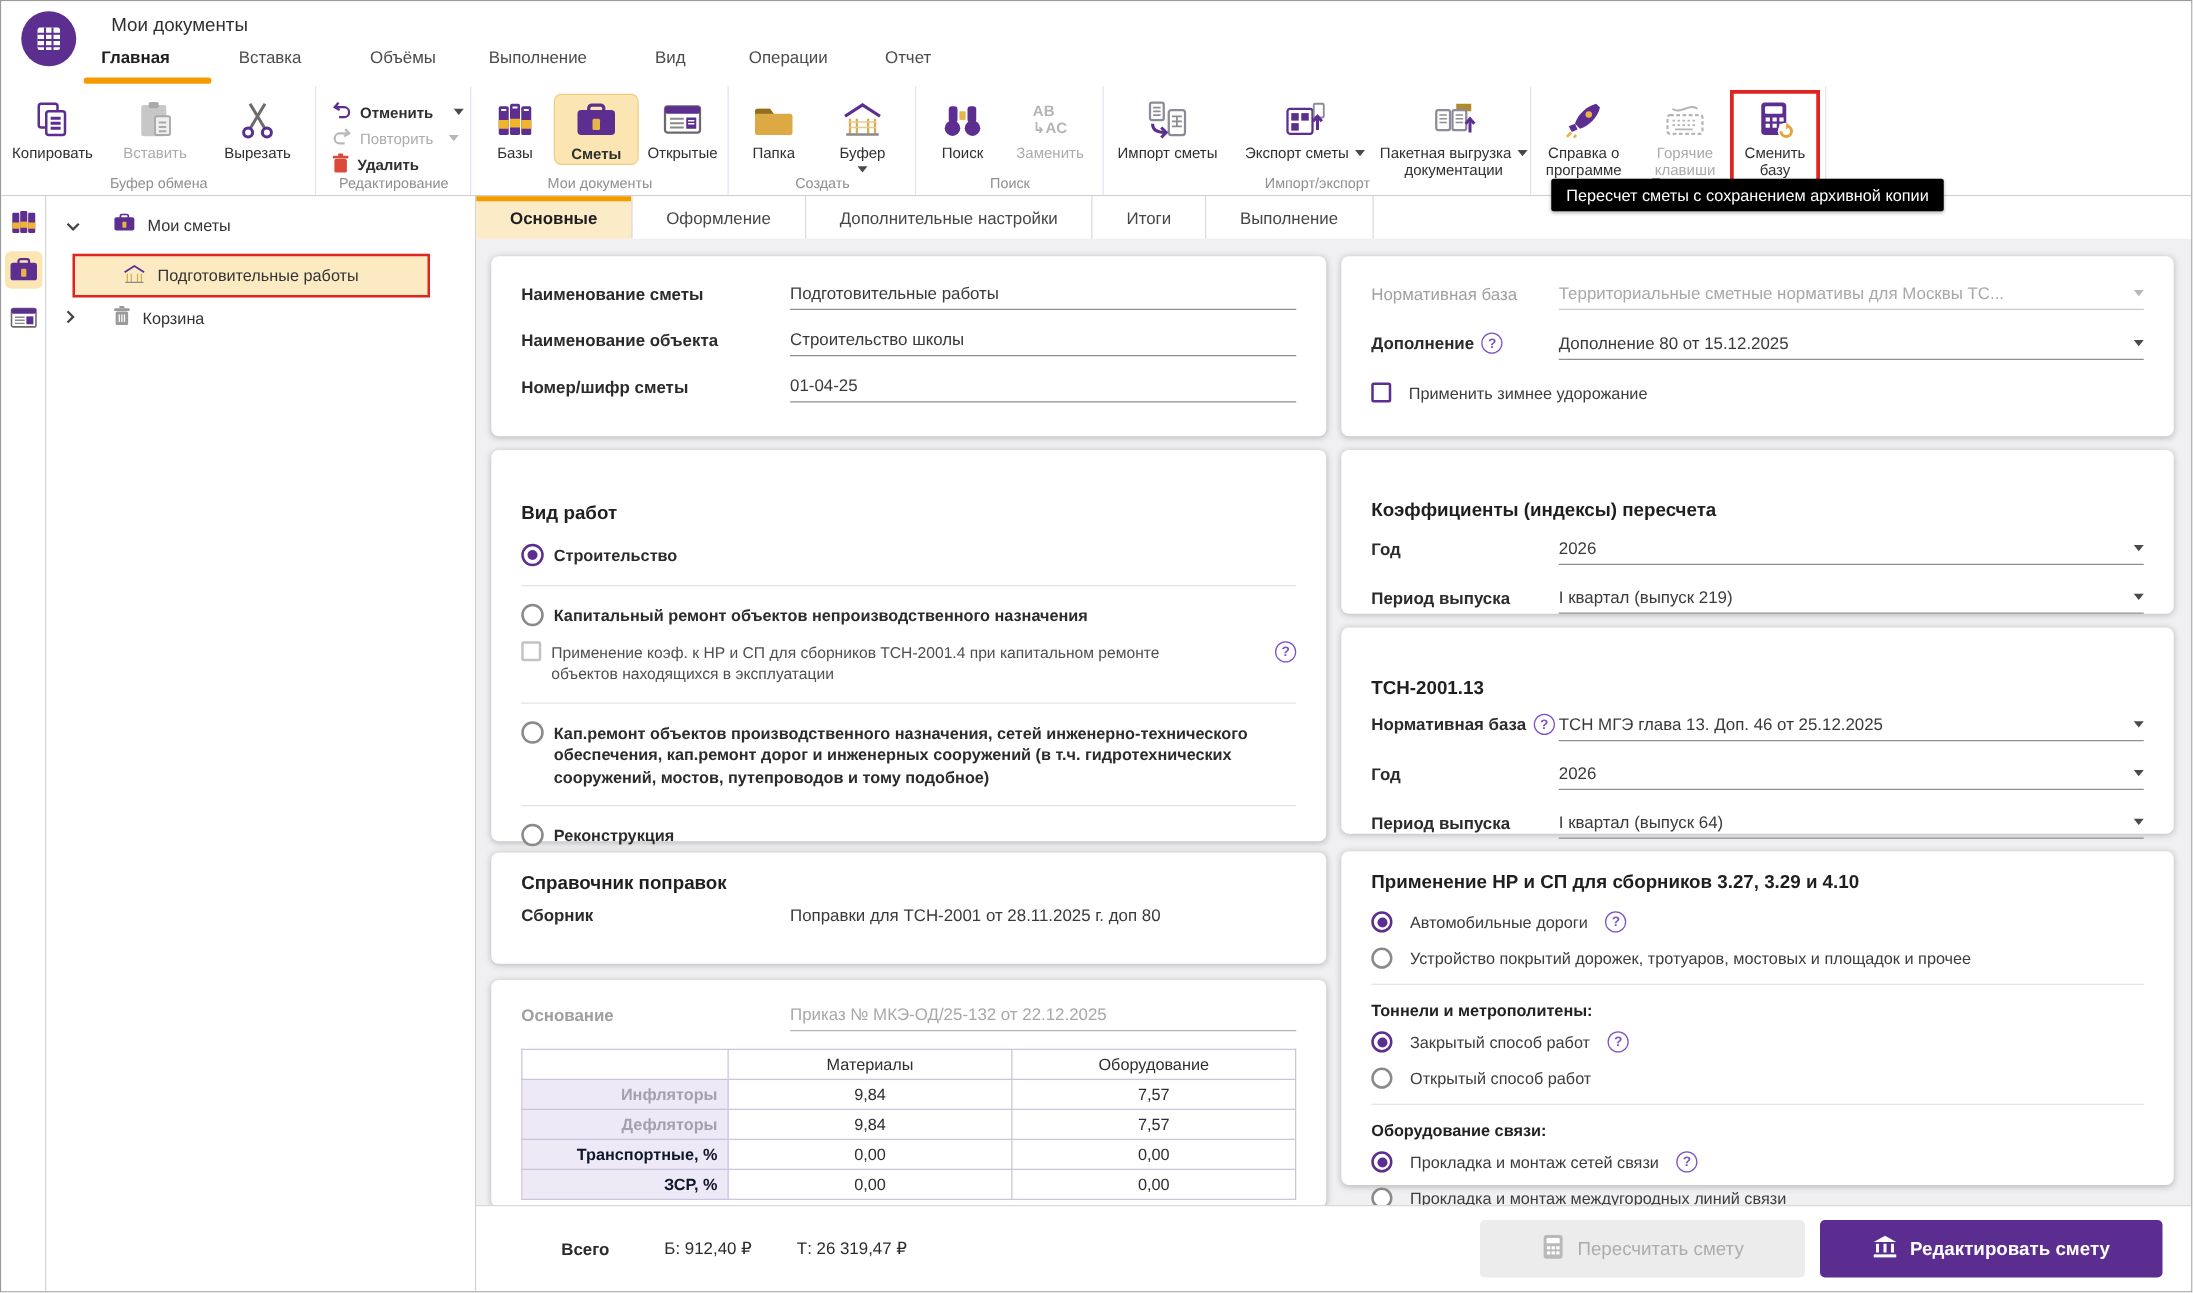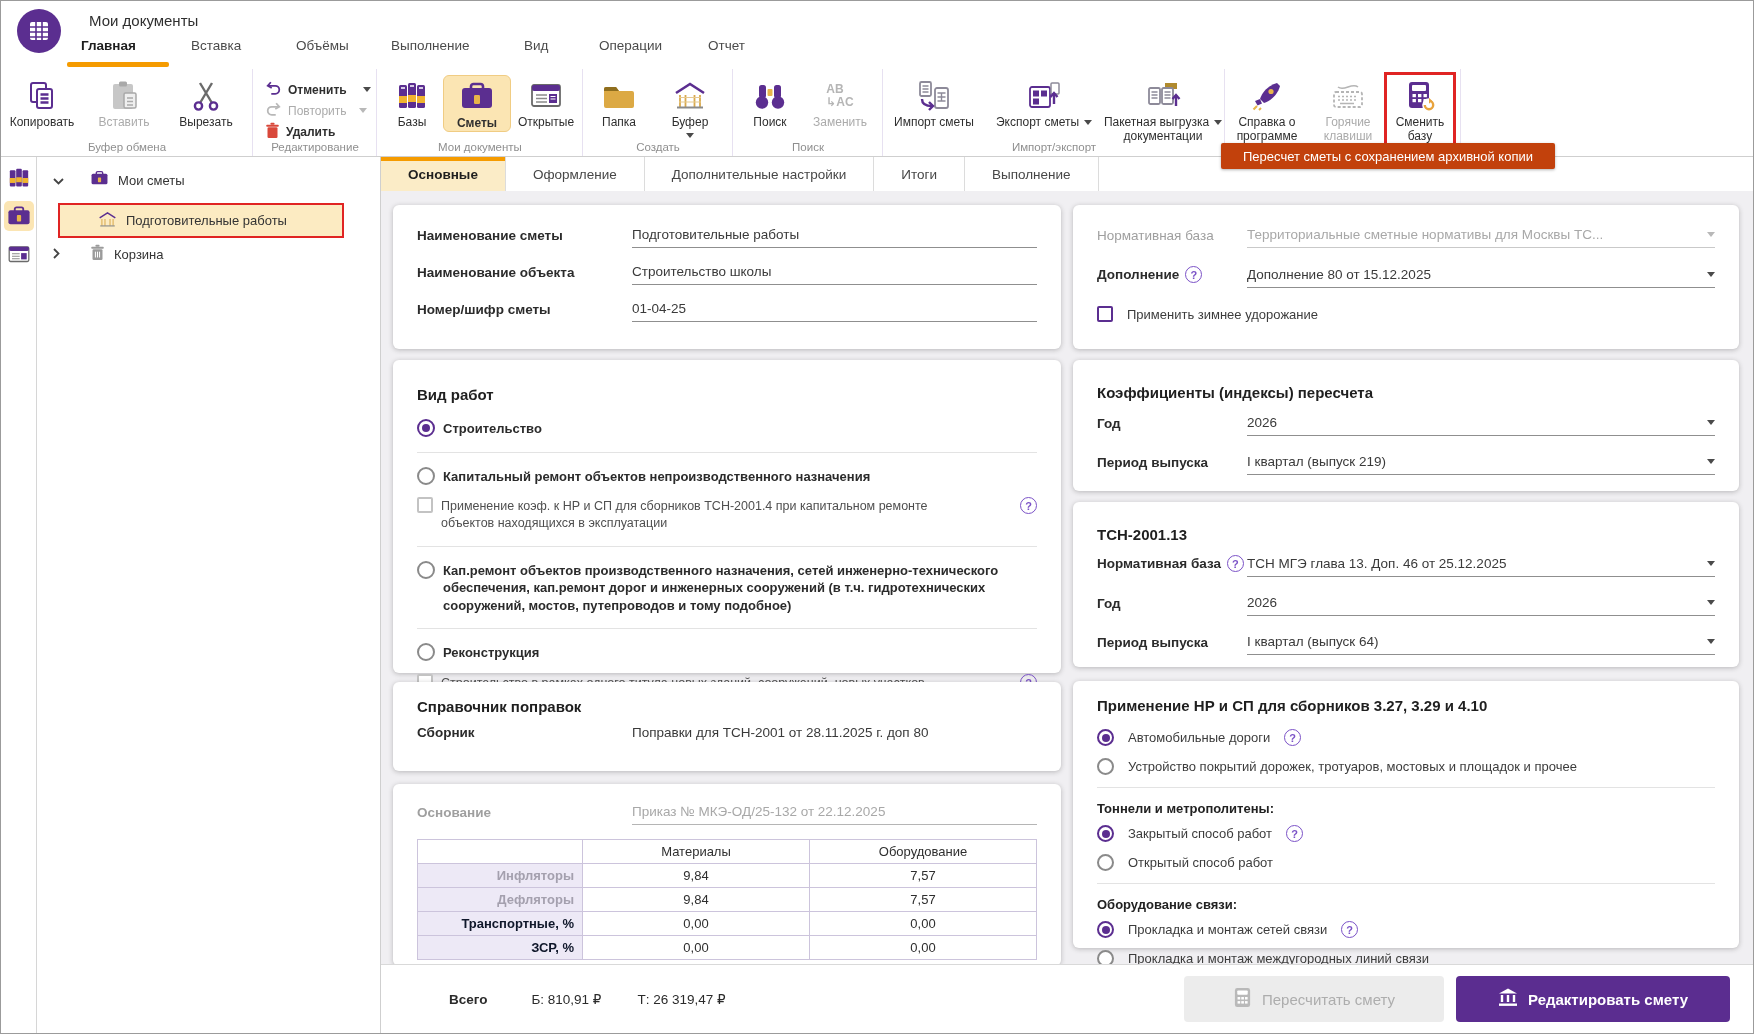--- a/index.html
+++ b/index.html
@@ -23,37 +23,37 @@
   .rb .lb { font-size:12px; line-height:1.15; color:#2f2f2f; text-align:center; margin-top:2px; }
   .rb.dis .lb { color:#ABABAB; }
   .rb.active { background:#FBE5B3; border:1px solid #F0CC83; border-radius:6px; }
   .rb.redbox { outline:3px solid #E02423; }
   .caret { width:0; height:0; border-left:4px solid transparent; border-right:4px solid transparent; border-top:5px solid #4a4a4a; display:inline-block; }
   .caret.gray { border-top-color:#b8b8b8; }
   .minirow { display:flex; align-items:center; gap:6px; height:21px; font-size:12px; color:#2f2f2f; padding-left:12px; }
   .minirow.dis { color:#ABABAB; }
   .lb-line { display:flex; align-items:center; gap:5px; justify-content:center; }
 
-  .tooltip { position:absolute; top:142px; right:198px; height:26px; background:#c2410c; color:#fff; font-size:13px; display:flex; align-items:center; padding:0 22px; border-radius:2px; z-index:60; white-space:nowrap; box-shadow:0 1px 3px rgba(0,0,0,.3); }
+  .tooltip { position:absolute; top:142px; right:198px; height:26px; background:#000000; color:#fff; font-size:13px; display:flex; align-items:center; padding:0 12px; border-radius:2px; z-index:60; white-space:nowrap; box-shadow:0 1px 3px rgba(0,0,0,.3); }
 
   
   .rail { position:absolute; left:0; top:156px; width:36px; bottom:0; background:#fff; border-right:1px solid #d6d6d6; }
   .rail .ritem { width:30px; height:30px; margin:6px auto 8px; display:flex; align-items:center; justify-content:center; border-radius:5px; }
   .rail .ritem.active { background:#FBE5B3; }
   .tree { position:absolute; left:37px; top:156px; width:343px; bottom:0; background:#fff; border-right:1px solid #cfcfcf; font-size:13px; color:#333; }
   .titem { position:absolute; display:flex; align-items:center; gap:9px; height:24px; }
   .tsel { position:absolute; left:20px; top:46px; width:286px; height:35px; background:#FCEBC2; border:2px solid #E02423; display:flex; align-items:center; }
 
   
   .content { position:absolute; left:380px; top:156px; right:0; height:809px; background:#F0EFF2; }
   .ctabs { position:absolute; left:0; top:0; right:0; height:34px; background:#fff; display:flex; }
   .ctab { height:34px; display:flex; align-items:center; padding:0 27px; font-size:13.5px; color:#474747; border-right:1px solid #DCDCDC; cursor:default; }
   .ctab.active { background:#FBECC7; box-shadow:inset 0 4px 0 #F59B00; font-weight:bold; color:#1f1f1f; }
 
-  .card { position:absolute; background:#fff; border-radius:6px; box-shadow:0 1px 5px rgba(40,40,40,.28); padding:20px 24px; }
+  .card { position:absolute; background:#fff; border-radius:6px; box-shadow:0 1px 5px rgba(40,40,40,.28); padding:36px 24px; }
   .h1 { font-size:15px; font-weight:bold; color:#1f1f1f; }
   .frow { display:flex; align-items:flex-end; margin-top:16px; }
   .flabel { flex:0 0 215px; font-size:13.5px; font-weight:bold; color:#2b2b2b; padding-bottom:5px; }
   .finput { flex:1; font-size:13.5px; color:#3a3a3a; border-bottom:1px solid #8f8f8f; padding-bottom:5px; }
   .rrow { display:flex; align-items:flex-end; margin-top:18px; }
   .rlabel { flex:0 0 150px; font-size:13.5px; font-weight:bold; color:#2b2b2b; padding-bottom:5px; display:flex; align-items:center; gap:6px; }
   .rlabel.dis { font-weight:normal; color:#9f9f9f; }
   .ddl { flex:1; display:flex; align-items:center; border-bottom:1px solid #8f8f8f; padding-bottom:5px; font-size:13.5px; color:#3a3a3a; }
   .ddl span { flex:1; }
   .ddl.dis { color:#a8a8a8; border-bottom-color:#c9c9c9; }
@@ -628,21 +628,21 @@
       </div>
       <div class="optrow2">
         <span class="radio" style="width:17px;height:17px;flex-basis:17px"></span>
         <span class="olabel2">Прокладка и монтаж междугородных линий связи</span>
       </div>
     </div>
   </div>
 
   <div class="footer">
     <span class="ftext" style="margin-left:68px; font-weight:bold">Всего</span>
-    <span class="ftext" style="margin-left:44px">Б: 810,91 ₽</span>
+    <span class="ftext" style="margin-left:44px">Б: 912,40 ₽</span>
     <span class="ftext" style="margin-left:36px">Т: 26 319,47 ₽</span>
     <div class="btn recalc">
       <span><svg width="19" height="21" viewBox="0 0 20 22">
             <rect x="2" y="1" width="16" height="20" rx="2.5" fill="#B9B9B9"></rect>
             <rect x="4.5" y="3.5" width="11" height="4.5" rx="1" fill="#fff"></rect>
             <rect x="4.8" y="10.5" width="2.8" height="2.6" fill="#fff"></rect>
             <rect x="8.7" y="10.5" width="2.8" height="2.6" fill="#fff"></rect>
             <rect x="12.6" y="10.5" width="2.8" height="2.6" fill="#fff"></rect>
             <rect x="4.8" y="14.8" width="2.8" height="2.6" fill="#fff"></rect>
             <rect x="8.7" y="14.8" width="2.8" height="2.6" fill="#fff"></rect>

